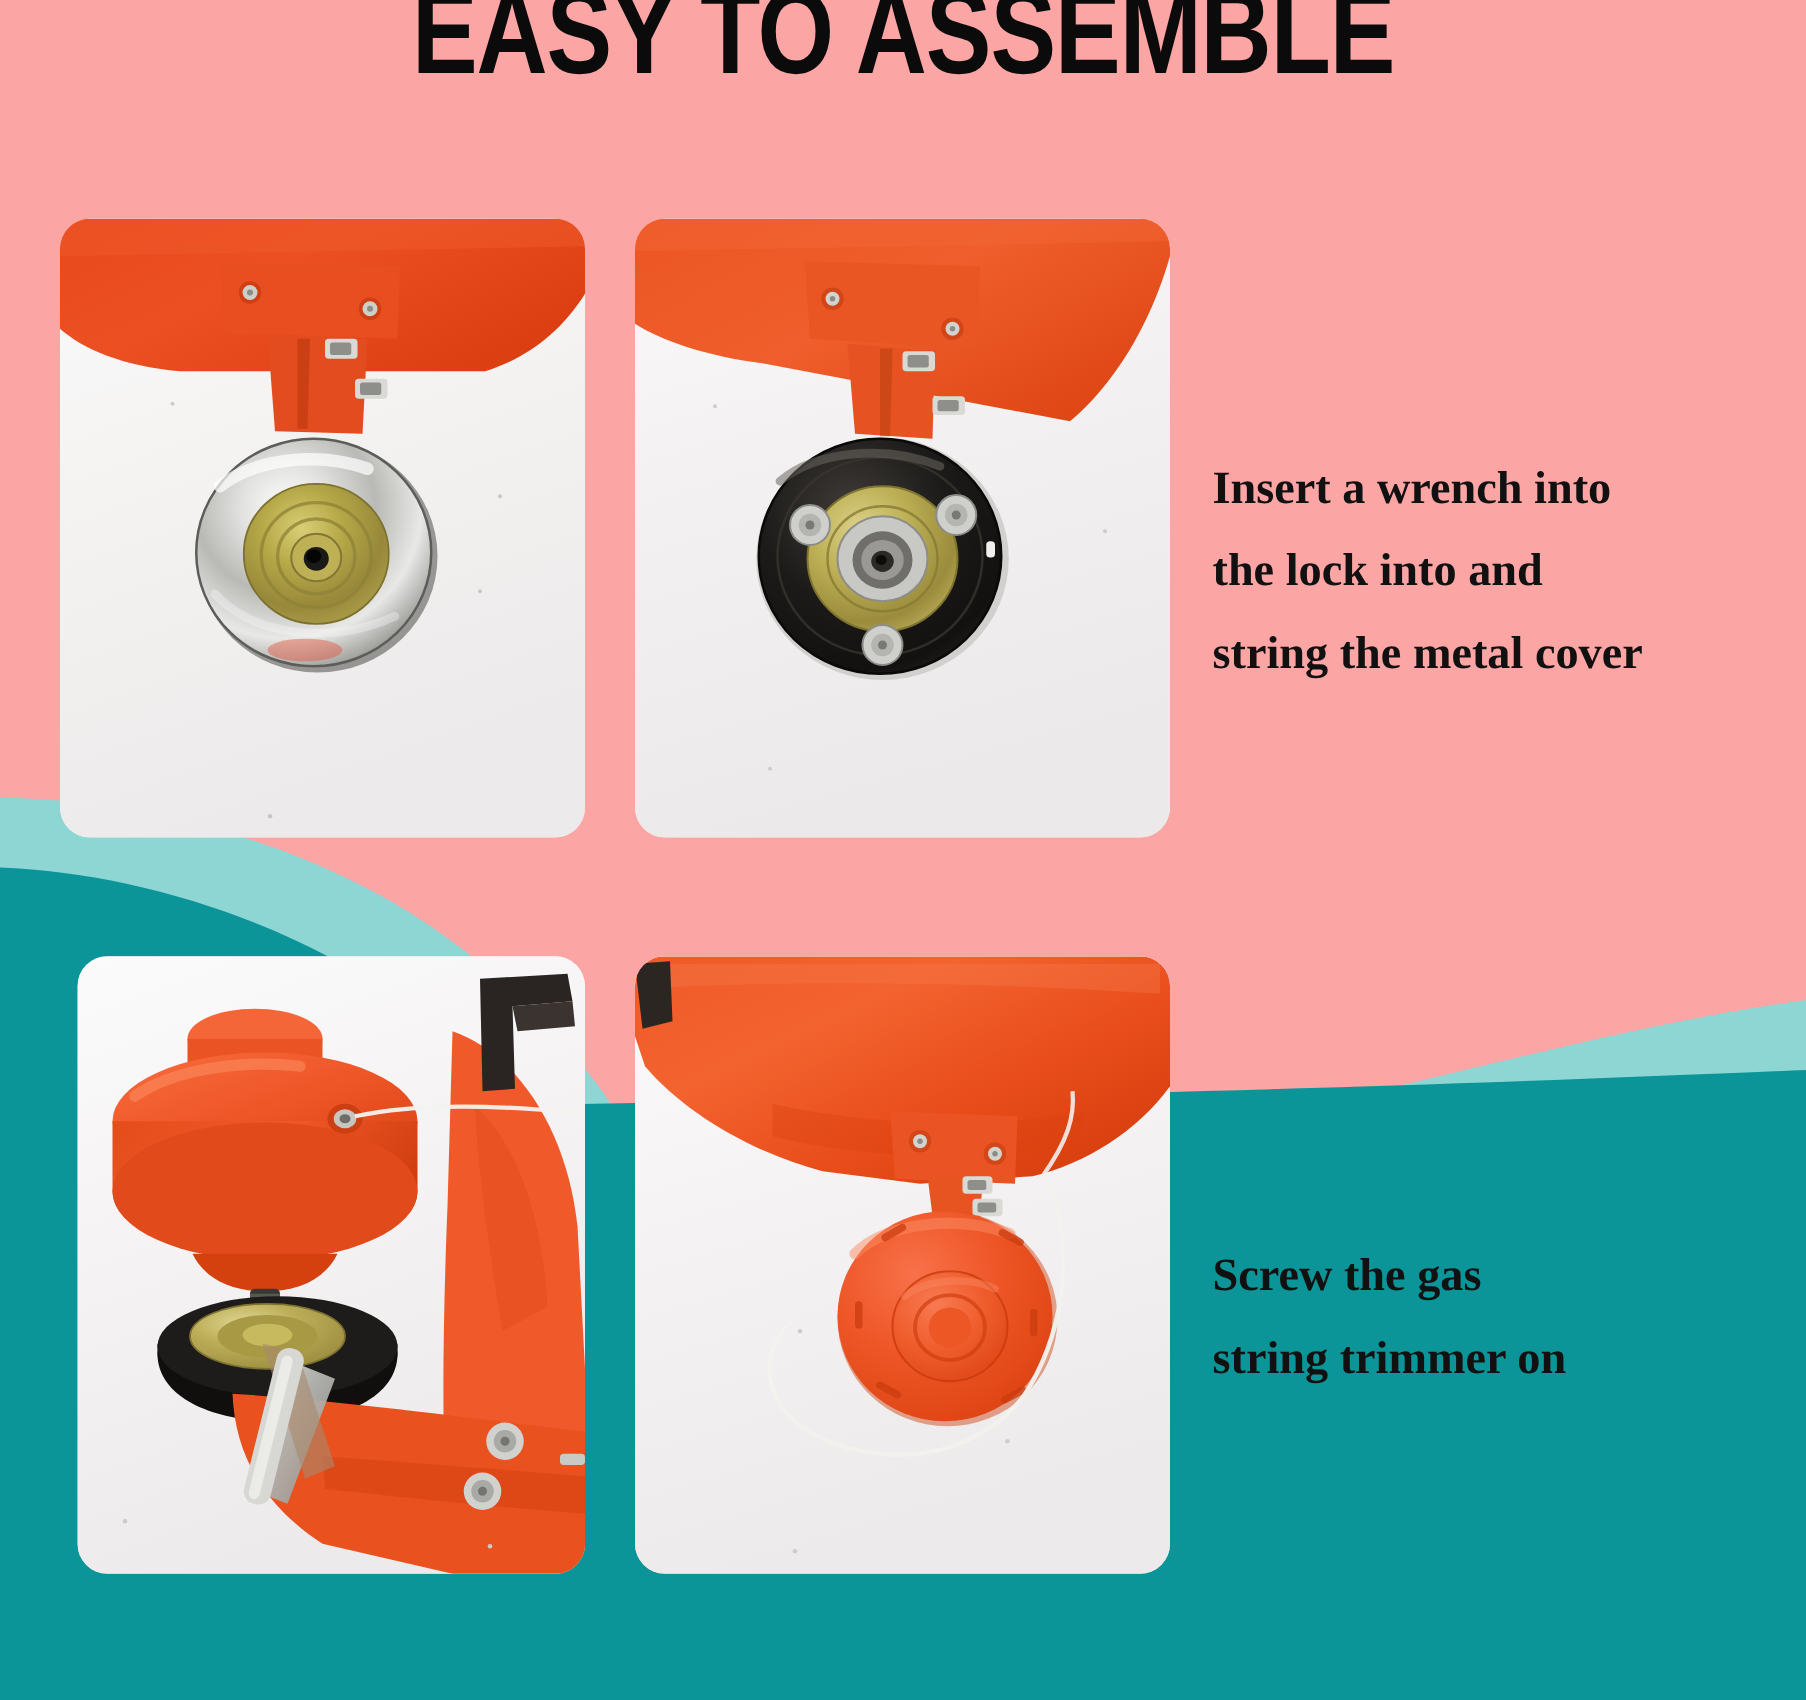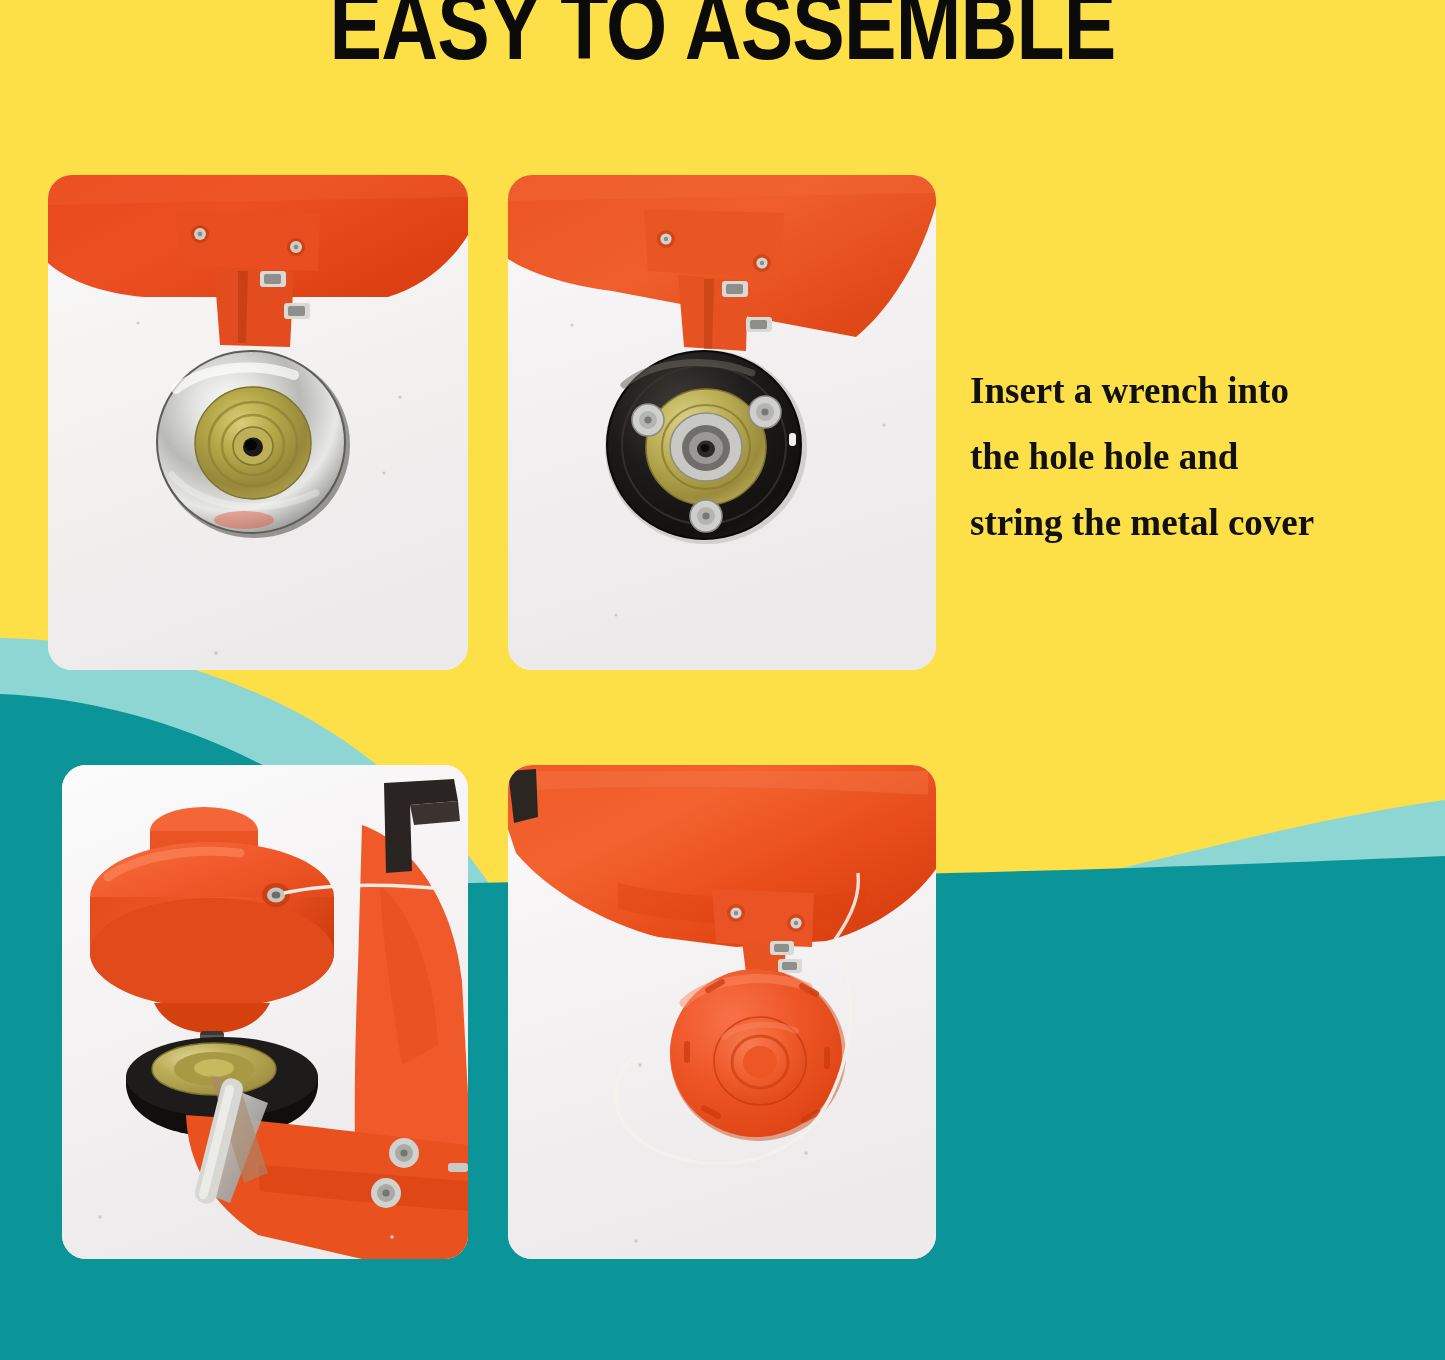--- a/index.html
+++ b/index.html
@@ -5,21 +5,21 @@
   * { margin:0; padding:0; box-sizing:border-box; }
   html, body {
     width:1445px; height:1360px;
     background:#ffffff;
     font-family:"Liberation Sans", sans-serif;
     overflow:hidden;
   }
   #page {
     position:relative;
     width:1445px; height:1360px;
-    background:#fde047;
+    background:#fca5a5;
     overflow:hidden;
   }
 
   
   #wave-layer {
     position:absolute;
     left:0; top:0;
     width:1445px; height:1360px;
     z-index:0;
   }
@@ -445,18 +445,22 @@
       <path d="M 326,176 C 346,148 352,128 350,108" stroke="#f1f1ee" stroke-width="3.4" fill="none" opacity="0.9"></path>
 
       <circle cx="132" cy="300" r="1.8" fill="#cfccca"></circle>
       <circle cx="298" cy="388" r="1.8" fill="#cfccca"></circle>
       <circle cx="128" cy="476" r="1.8" fill="#cfccca"></circle>
     </svg>
   </div>
 
   <div class="caption" id="caption-1">
     <span class="caption-line">Insert a wrench into</span>
-    <span class="caption-line">the hole hole and</span>
+    <span class="caption-line">the lock into and</span>
     <span class="caption-line">string the metal cover</span>
   </div>
 
+  <div class="caption" id="caption-2">
+    <span class="caption-line">Screw the gas</span>
+    <span class="caption-line">string trimmer on</span>
+  </div>
 
 </div>
 
 </body></html>

